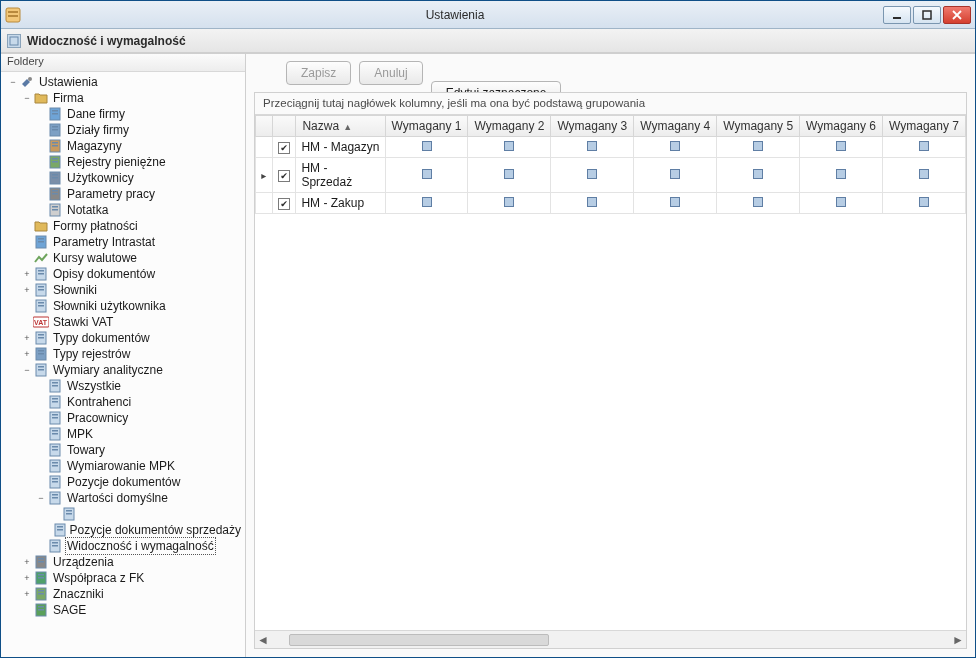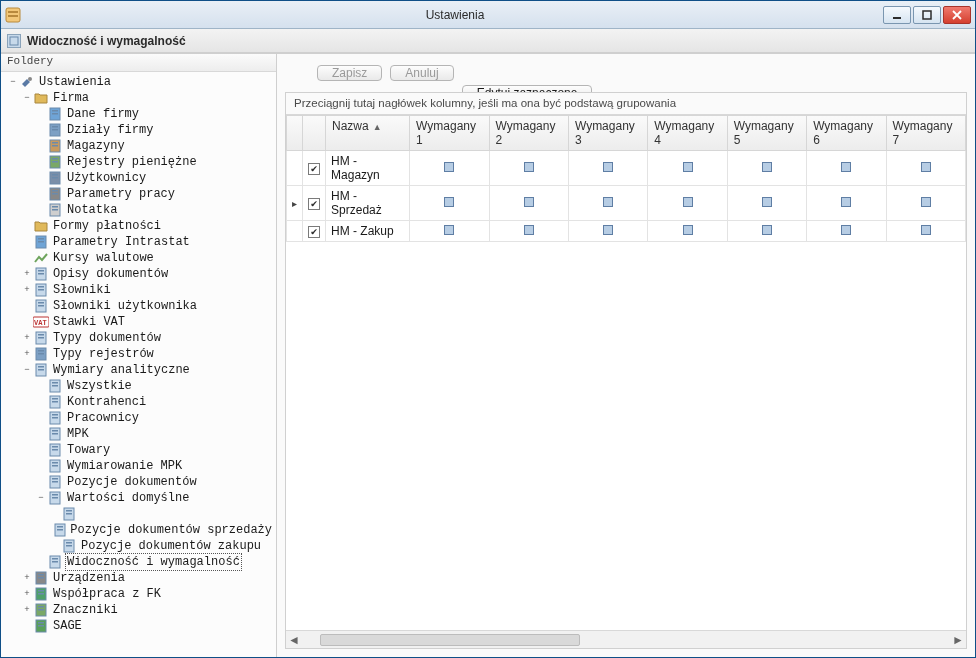--- a/index.html
+++ b/index.html
@@ -15,34 +15,34 @@
   .sys-btn.close { background:linear-gradient(#f07a6e,#d43f2f); border-color:#a8332a; }
   .sys-btn svg { pointer-events:none; }
 
   .subheader { height:24px; background:linear-gradient(#f3f3f3,#e5e5e5); display:flex; align-items:center; padding:0 6px; border-bottom:1px solid #cfcfcf; gap:6px; }
   .subheader .sub-icon { width:14px; height:14px; background:#c7d9ea; border:1px solid #8aa3ba; display:flex; align-items:center; justify-content:center; }
   .subheader .sub-title { font-weight:bold; color:#2b2b2b; }
 
   .body { flex:1; display:flex; overflow:hidden; background:#f3f3f3; border-top:1px solid #cfcfcf; }
 
   
-  .sidebar { width:276px; border-right:1px solid #cfcfcf; display:flex; flex-direction:column; background:#fcfcfc;font-family:Liberation Mono, monospace; }
+  .sidebar { width:245px; border-right:1px solid #cfcfcf; display:flex; flex-direction:column; background:#fcfcfc; }
   .sidebar-header { height:18px; padding:1px 6px; font-size:11px; color:#444; border-bottom:1px solid #d8d8d8; background:linear-gradient(#fbfbfb,#ededed); }
   .tree { flex:1; overflow:auto; padding:2px 2px 6px 2px; }
   .tree-row { display:flex; align-items:center; height:16px; line-height:16px; white-space:nowrap; cursor:default; }
   .tree-row.selected .label { border:1px dotted #555; padding:0 1px; }
   .tree-row .expander { width:12px; text-align:center; color:#555; font-size:9px; }
   .tree-row .icon { width:16px; height:14px; margin-right:2px; display:flex; align-items:center; justify-content:center; }
   .tree-row .label { padding:0 2px; }
   .indent1{padding-left:4px}.indent2{padding-left:18px}.indent3{padding-left:32px}.indent4{padding-left:46px}
 
   
   .main { flex:1; display:flex; flex-direction:column; background:#fafafa; }
   .toolbar { height:38px; display:flex; align-items:center; gap:8px; padding:6px 40px; }
-  .btn { height:16px; padding:0 14px; border:1px solid #b5b5b5; border-radius:4px; background:linear-gradient(#fdfdfd,#e9e9e9); color:#555; font-size:12px; display:flex; align-items:center; }
+  .btn { height:24px; padding:0 14px; border:1px solid #b5b5b5; border-radius:4px; background:linear-gradient(#fdfdfd,#e9e9e9); color:#555; font-size:12px; display:flex; align-items:center; }
   .btn.disabled { color:#9a9a9a; }
   .btn.enabled { color:#1a1a1a; cursor:pointer;margin-top:40px; }
 
   .grid-area { flex:1; overflow:hidden; display:flex; flex-direction:column; border:1px solid #d0d0d0; margin:0 8px 8px 8px; background:#fff; }
   .group-hint { height:22px; padding:4px 8px; color:#4a4a4a; font-size:11.5px; border-bottom:1px solid #d8d8d8; background:#fafafa; }
   .grid { display:table; width:100%; border-collapse:collapse; font-size:12px; }
   .grid-header { display:table-row; background:linear-gradient(#fafafa,#ececec); }
   .gh { display:table-cell; border:1px solid #d6d6d6; padding:3px 6px; font-weight:normal; color:#333; }
   .gh.row-ind{width:14px;padding:0;} .gh.chk{width:20px;padding:0;} .gh.name{width:86px;}
   .gh.req{width:80px; text-align:left;}
@@ -410,31 +410,20 @@
             <span class="expander"></span>
             <span class="icon">
               <svg width="12" height="14">
                 <rect x="1" y="1" width="10" height="12" fill="#c7d9ea" stroke="#6a8aab"></rect>
                 <rect x="3" y="3" width="6" height="1.5" fill="#6a8aab"></rect>
                 <rect x="3" y="6" width="6" height="1.5" fill="#6a8aab"></rect>
               </svg>
             </span>
             <span class="label">Pozycje dokumentów sprzedaży</span>
           </div>
-          <div class="tree-row indent4">
-            <span class="expander"></span>
-            <span class="icon">
-              <svg width="12" height="14">
-                <rect x="1" y="1" width="10" height="12" fill="#c7d9ea" stroke="#6a8aab"></rect>
-                <rect x="3" y="3" width="6" height="1.5" fill="#6a8aab"></rect>
-                <rect x="3" y="6" width="6" height="1.5" fill="#6a8aab"></rect>
-              </svg>
-            </span>
-            <span class="label">Pozycje dokumentów zakupu</span>
-          </div>
           <div class="tree-row indent3 selected">
             <span class="expander"></span>
             <span class="icon">
               <svg width="12" height="14">
                 <rect x="1" y="1" width="10" height="12" fill="#c7d9ea" stroke="#6a8aab"></rect>
                 <rect x="3" y="3" width="6" height="1.5" fill="#6a8aab"></rect>
                 <rect x="3" y="6" width="6" height="1.5" fill="#6a8aab"></rect>
               </svg>
             </span>
             <span class="label">Widoczność i wymagalność</span>

